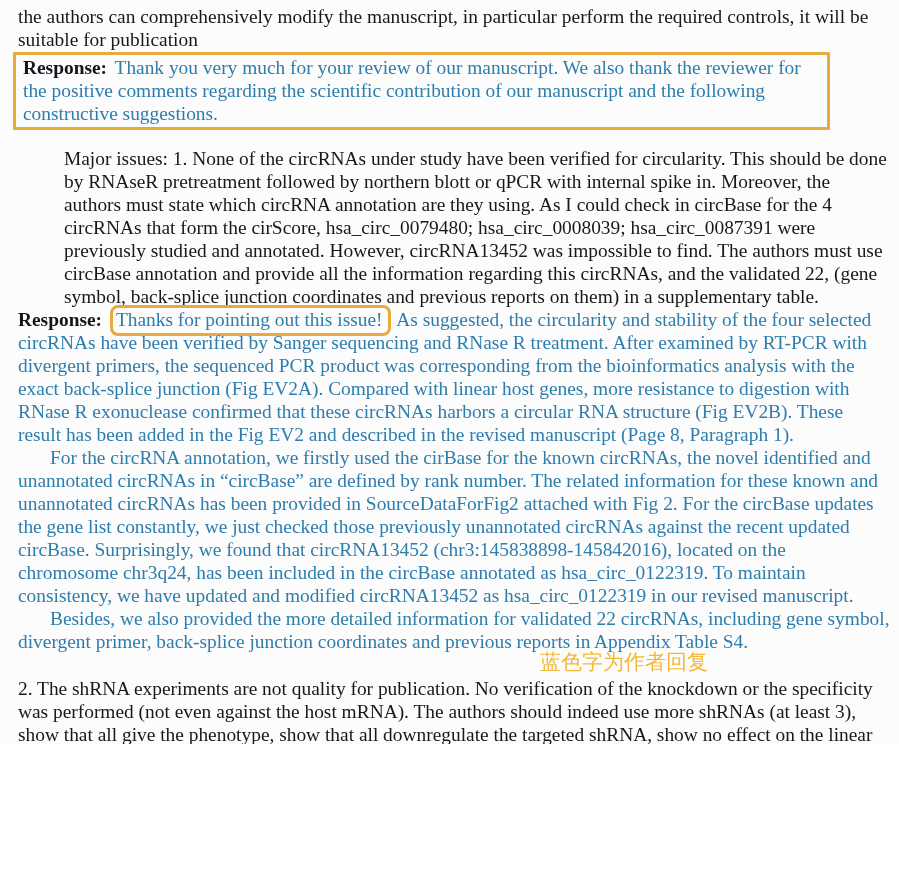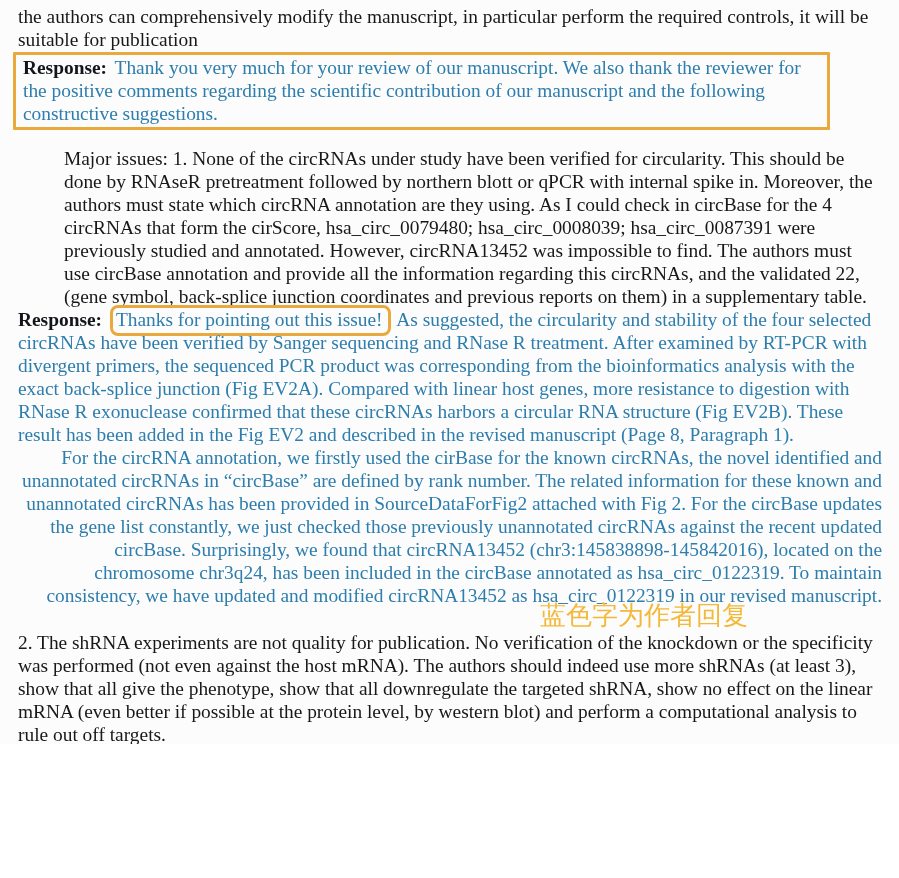--- a/index.html
+++ b/index.html
@@ -13,25 +13,25 @@
   .page{
     position:relative;
     width:899px;height:744px;
     overflow:hidden;
     box-sizing:border-box;
     background:var(--page-background,#fcfcfc);
     font-family:"Liberation Serif","DejaVu Serif",serif;
     font-size:19.4px;
     line-height:23px;
     color:var(--reviewer-text,#181818);
-    padding:5px 17px 0 18px;
+    padding:5px 9px 0 18px;
   }
   p{margin:0;}
   .black{color:var(--reviewer-text,#181818);}
-  .blue{color:var(--author-reply-blue,#2d7dad);text-align:right;}
+  .blue{color:var(--author-reply-blue,#2d7dad);}
   .resp-label{
     font-weight:bold;
     color:#13151c;
     text-underline-offset:2px;
     margin-right:3px;
   }
   .resp-box{
     border:3px solid var(--highlight-orange,#e9a93c);
     width:817px;
     margin-left:-5px;
@@ -42,22 +42,22 @@
   }
   .inline-box{
     border:3px solid var(--highlight-orange,#e9a93c);
     padding:1px 5px 3px 3px;
     margin-right:2px;
     border-radius:8px;
   }
   .gap-top{margin-top:17px;margin-left:46px;}
   .indent{text-indent:32px;}
   .annotation{
-    font-family:Liberation Serif, serif;
-    font-size:26px;
+    font-family:Liberation Sans, sans-serif;
+    font-size:21px;
     line-height:24px;
     color:var(--annotation-orange,#f4b838);
     margin:-3px 0 3px 522px;
     white-space:nowrap;
   }
 </style>
 </head>
 <body>
 
 <div class="page">
@@ -70,18 +70,19 @@
   </div>
 
   <p class="black gap-top">Major issues: 1. None of the circRNAs under study have been verified for circularity. This should be done by RNAseR pretreatment followed by northern blott or qPCR with internal spike in. Moreover, the authors must state which circRNA annotation are they using. As I could check in circBase for the 4 circRNAs that form the cirScore, hsa_circ_0079480; hsa_circ_0008039; hsa_circ_0087391 were previously studied and annotated. However, circRNA13452 was impossible to find. The authors must use circBase annotation and provide all the information regarding this circRNAs, and the validated 22, (gene symbol, back-splice junction coordinates and previous reports on them) in a supplementary table.</p>
 
   <p class="para"><span class="resp-label">Response:</span>
     <span class="inline-box blue">Thanks for pointing out this issue!</span>
     <span class="blue">As suggested, the circularity and stability of the four selected circRNAs have been verified by Sanger sequencing and RNase R treatment. After examined by RT-PCR with divergent primers, the sequenced PCR product was corresponding from the bioinformatics analysis with the exact back-splice junction (Fig EV2A). Compared with linear host genes, more resistance to digestion with RNase R exonuclease confirmed that these circRNAs harbors a circular RNA structure (Fig EV2B). These result has been added in the Fig EV2 and described in the revised manuscript (Page 8, Paragraph 1).</span></p>
 
   <p class="blue indent">For the circRNA annotation, we firstly used the cirBase for the known circRNAs, the novel identified and unannotated circRNAs in “circBase” are defined by rank number. The related information for these known and unannotated circRNAs has been provided in SourceDataForFig2 attached with Fig 2. For the circBase updates the gene list constantly, we just checked those previously unannotated circRNAs against the recent updated circBase. Surprisingly, we found that circRNA13452 (chr3:145838898-145842016), located on the chromosome chr3q24, has been included in the circBase annotated as hsa_circ_0122319. To maintain consistency, we have updated and modified circRNA13452 as hsa_circ_0122319 in our revised manuscript.</p>
 
+  <p class="blue indent">Besides, we also provided the more detailed information for validated 22 circRNAs, including gene symbol, divergent primer, back-splice junction coordinates and previous reports in Appendix Table S4.</p>
 
   <div class="annotation">蓝色字为作者回复</div>
 
   <p class="black">2. The shRNA experiments are not quality for publication. No verification of the knockdown or the specificity was performed (not even against the host mRNA). The authors should indeed use more shRNAs (at least 3), show that all give the phenotype, show that all downregulate the targeted shRNA, show no effect on the linear mRNA (even better if possible at the protein level, by western blot) and perform a computational analysis to rule out off targets.</p>
 
 </div>
 
 </body></html>

